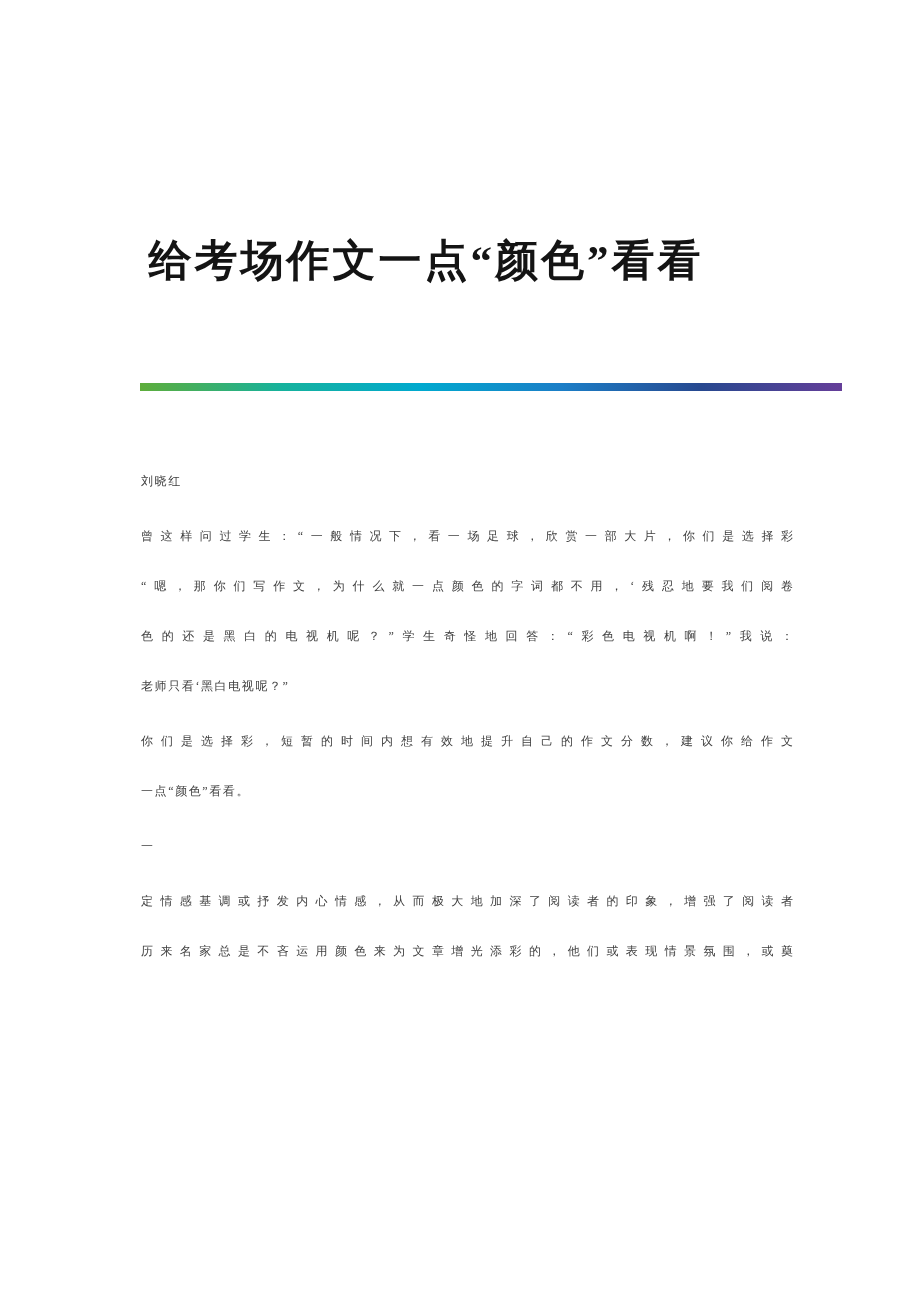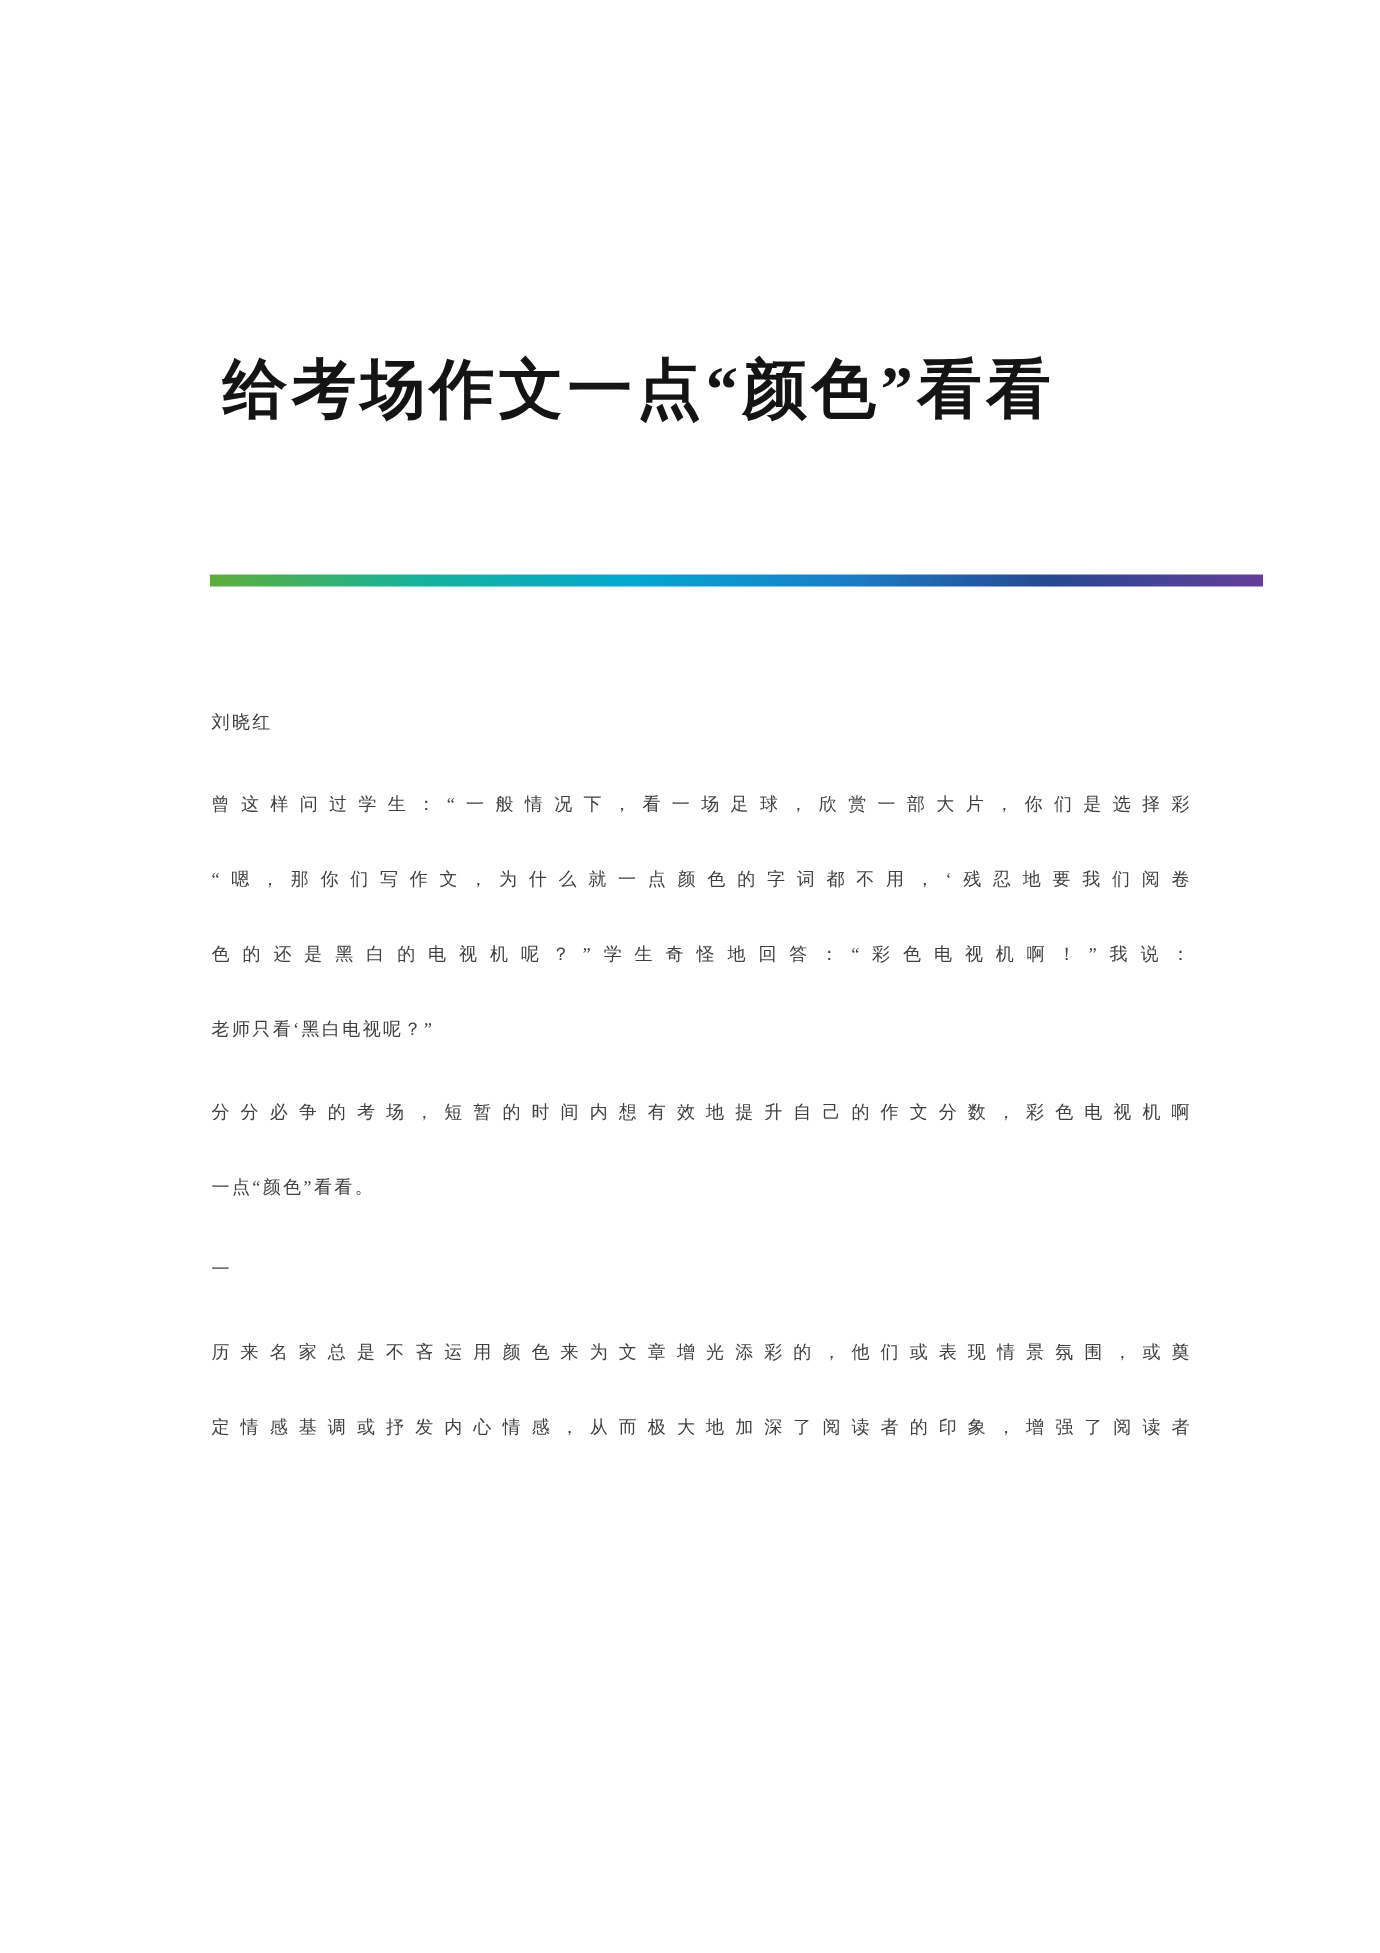--- a/index.html
+++ b/index.html
@@ -74,23 +74,23 @@
     <div class="line">刘晓红</div>
   </div>
 
 <div class="para">
       <div class="line fill">曾这样问过学生：“一般情况下，看一场足球，欣赏一部大片，你们是选择彩</div>
       <div class="line fill">“嗯，那你们写作文，为什么就一点颜色的字词都不用，‘残忍地要我们阅卷</div>
       <div class="line fill">色的还是黑白的电视机呢？”学生奇怪地回答：“彩色电视机啊！”我说：</div>
       <div class="line">老师只看‘黑白电视呢？”</div>
     </div>
     <div class="para">
-      <div class="line fill">分分必争的考场，短暂的时间内想有效地提升自己的作文分数，彩色电视机啊</div>
+      <div class="line fill">你们是选择彩，短暂的时间内想有效地提升自己的作文分数，建议你给作文</div>
       <div class="line">一点“颜色”看看。</div>
     </div>
     <div class="para">
       <div class="line">一</div>
     </div>
     <div class="para">
+      <div class="line fill">定情感基调或抒发内心情感，从而极大地加深了阅读者的印象，增强了阅读者</div>
       <div class="line fill">历来名家总是不吝运用颜色来为文章增光添彩的，他们或表现情景氛围，或奠</div>
-      <div class="line fill">定情感基调或抒发内心情感，从而极大地加深了阅读者的印象，增强了阅读者</div>
     </div>
   </div>
 
 </body></html>

